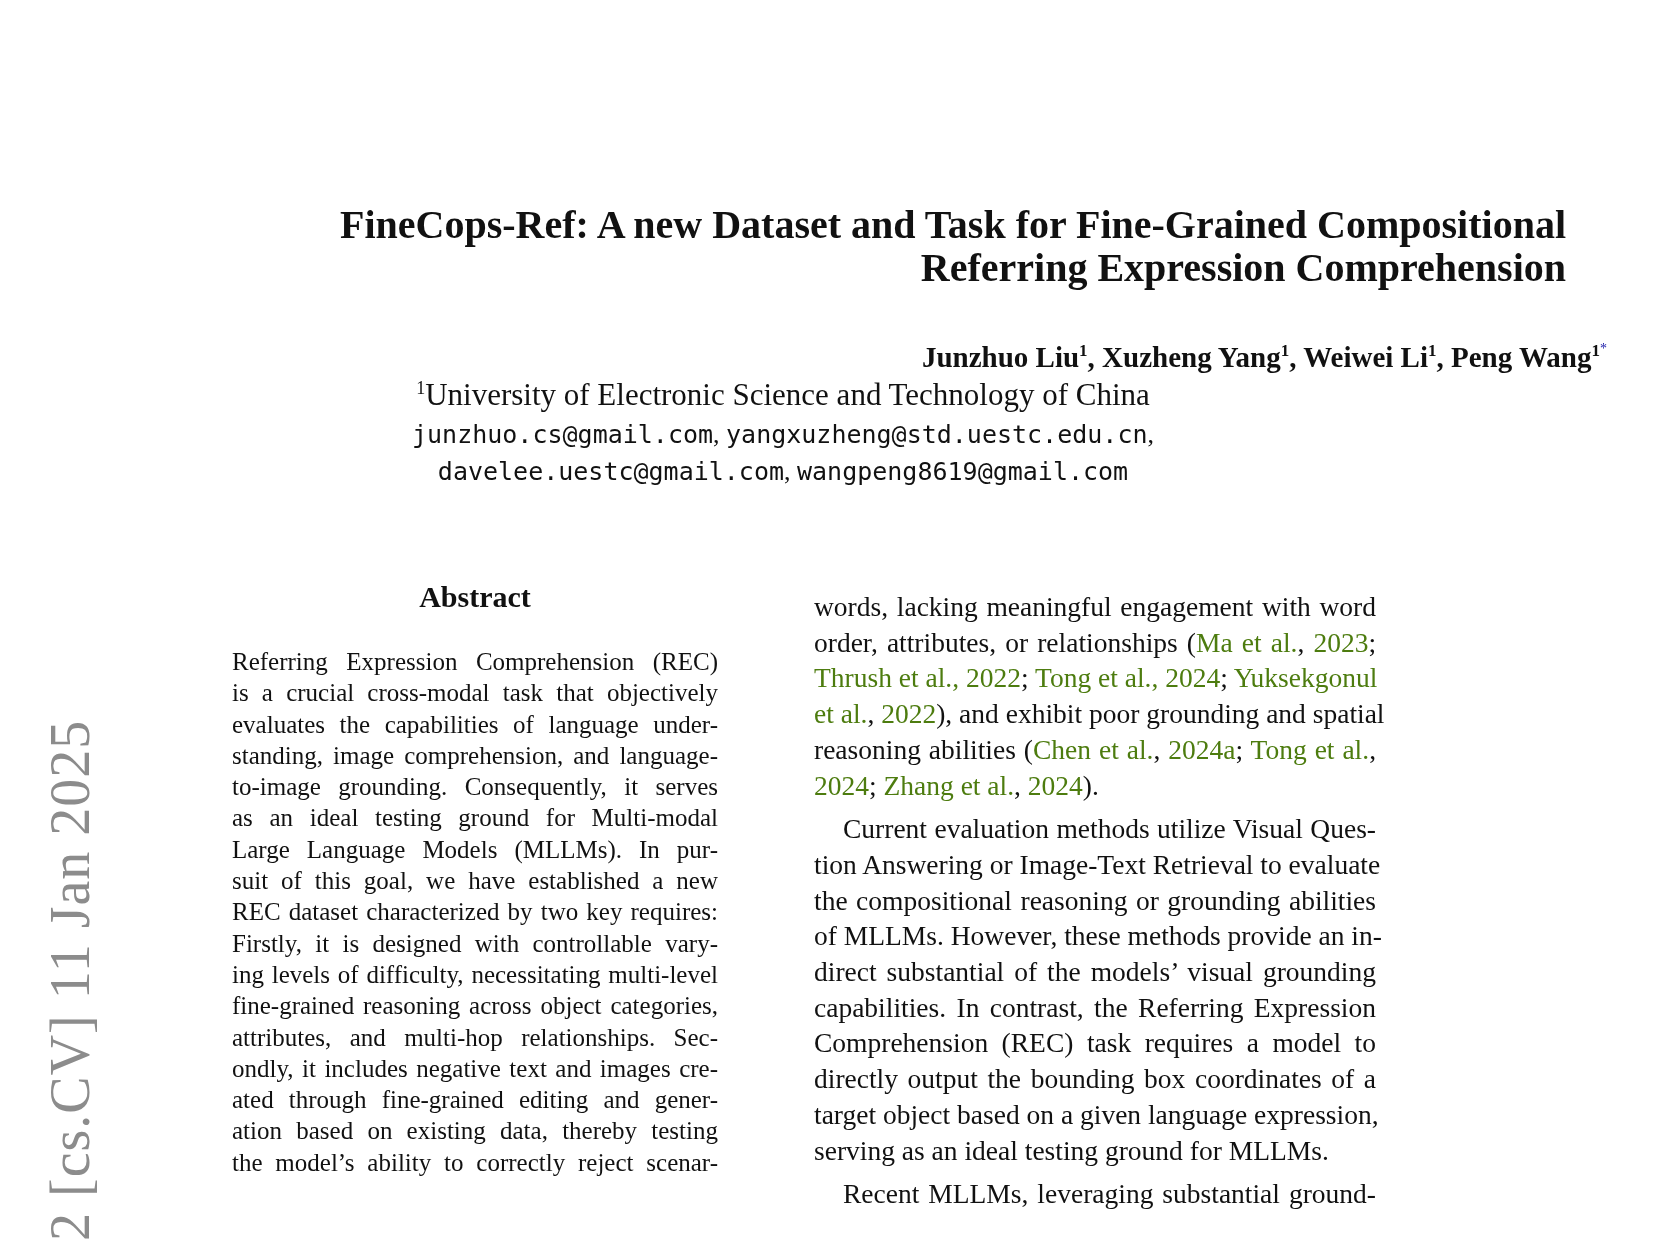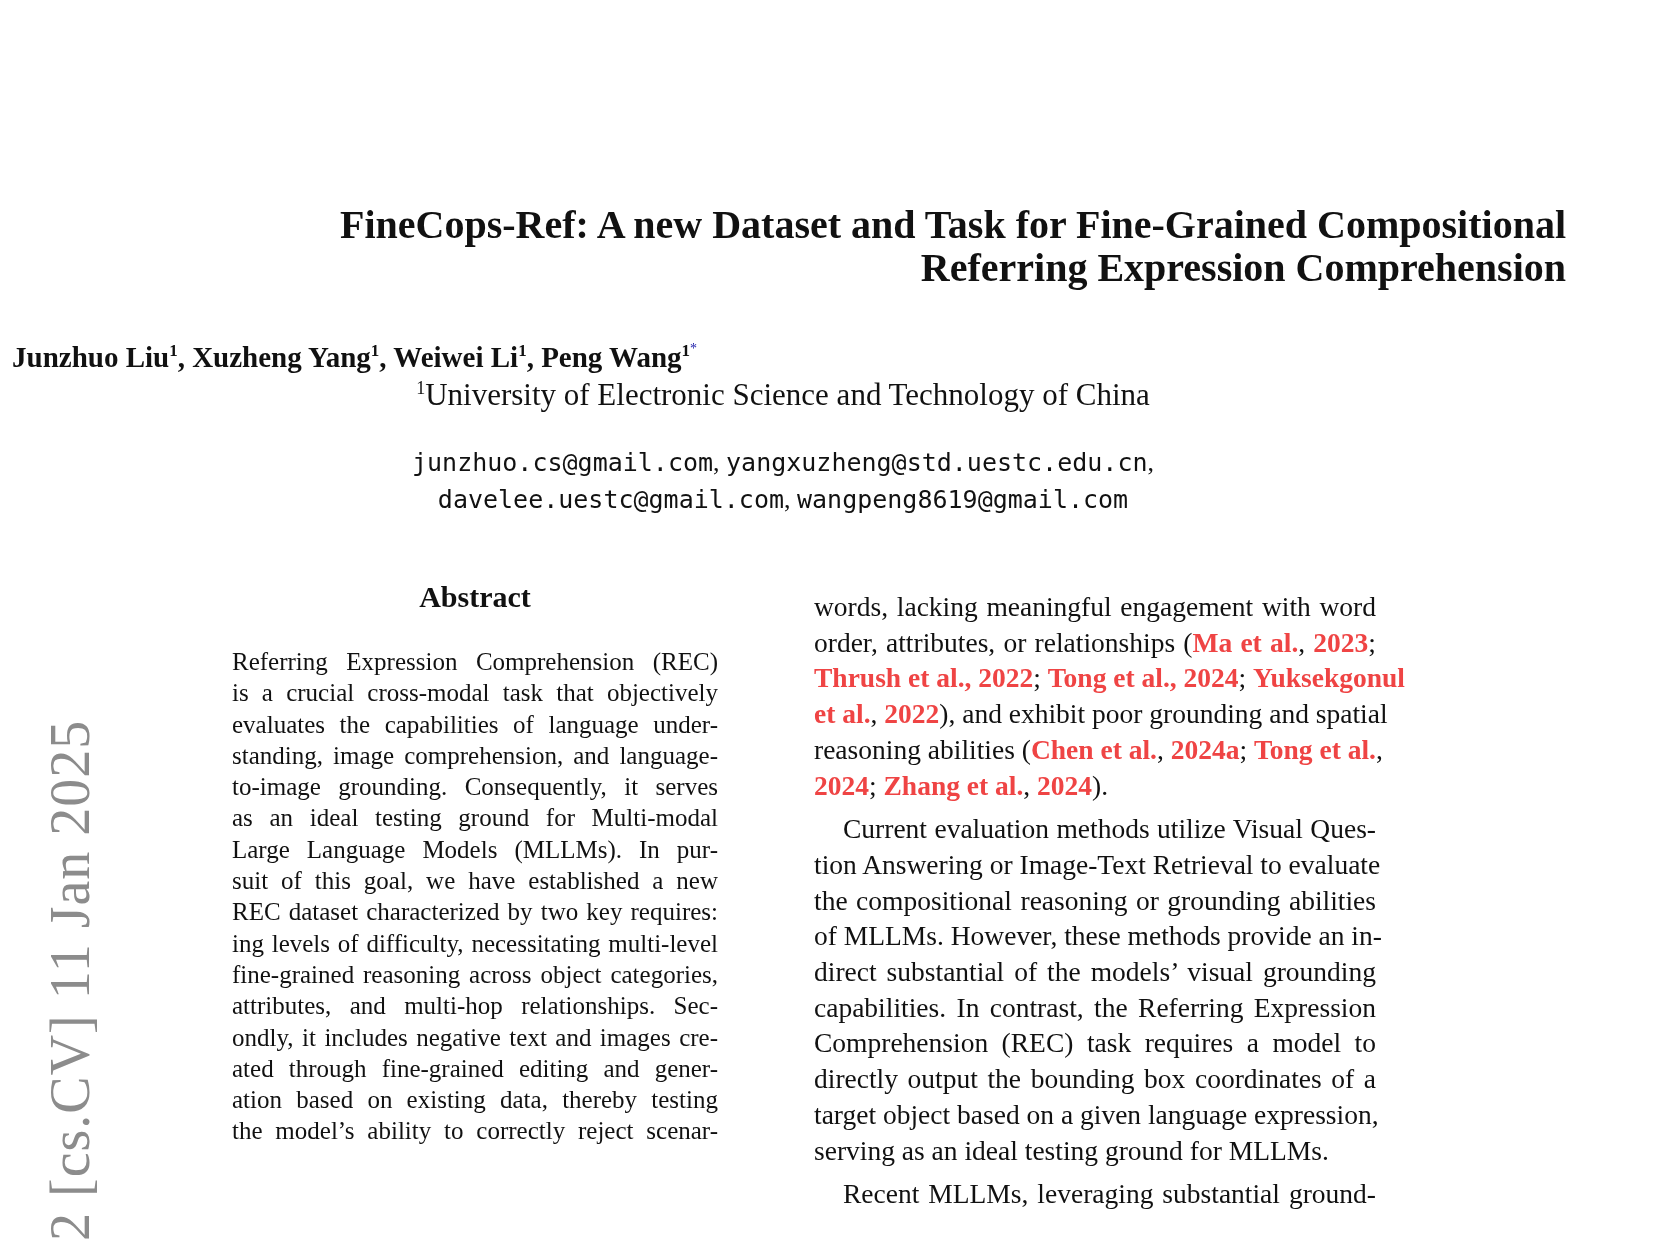--- a/index.html
+++ b/index.html
@@ -1,34 +1,34 @@
 <!DOCTYPE html>
 <html><head>
 <meta charset="utf-8">
 <style>
   html, body { margin: 0; padding: 0; background: #ffffff; }
   body { width: 1654px; height: 1241px; position: relative; overflow: hidden; color: #111; font-family: "Liberation Serif", "DejaVu Serif", serif; }
 
   .title { position: absolute; left: 0; top: 203px; width: 1566px; text-align: right; font-weight: bold; font-size: 40px; line-height: 43px; }
-  .authors { position: absolute; left: 12px; top: 337px; width: 1566px; text-align: left; font-weight: bold; font-size: 29px; line-height: 40px; }
+  .authors { position: absolute; left: 0; top: 337px; width: 1566px; text-align: right; font-weight: bold; font-size: 29px; line-height: 40px; padding-left: 41px; }
   .authors sup { font-size: 17px; vertical-align: 11px; line-height: 0; }
   .authors .star { color: #1a1aa8; font-weight: normal; font-size: 14px; vertical-align: 14px; }
   .affil { position: absolute; left: 0; top: 376px; width: 1566px; text-align: center; font-size: 31px; line-height: 38px; }
   .affil sup { font-size: 18px; vertical-align: 11px; line-height: 0; }
-  .emails { position: absolute; left: 0; top: 416px; width: 1566px; text-align: center; font-size: 26px; line-height: 37px; margin-top: 28px; }
+  .emails { position: absolute; left: 0; top: 416px; width: 1566px; text-align: center; font-size: 26px; line-height: 37px; }
   .emails .mono { font-family: "DejaVu Sans Mono", "Liberation Mono", monospace; font-size: 25px; }
 
   .arxiv-stamp { position: absolute; left: 42px; top: 1241px; transform-origin: 0 0; transform: rotate(-90deg); white-space: nowrap; font-size: 56px; line-height: 56px; color: #8c8c8c; letter-spacing: 1px; }
 
   .abstract-heading { position: absolute; left: 232px; top: 578px; width: 486px; text-align: center; font-weight: bold; font-size: 30px; line-height: 38px; }
   .abstract-body { position: absolute; left: 232px; top: 646px; width: 486px; font-size: 25px; line-height: 31.3px; text-align: justify; hyphens: manual; }
 
   .col-right { position: absolute; left: 806px; top: 581px; width: 578px; font-size: 27.5px; line-height: 35.7px; text-align: justify; }
   .col-right p { margin: 8px; }
-  .cite { color: #ef4444; font-weight: bold; }
+  .cite { color: #4d7c0f; }
   .line { display: block; text-align-last: justify; white-space: nowrap; }
   .line.last { text-align-last: left; }
 </style>
 </head>
 <body>
 
 <div class="title">
   <div>FineCops-Ref: A new Dataset and Task for Fine-Grained Compositional</div>
   <div>Referring Expression Comprehension</div>
 </div>
@@ -56,20 +56,21 @@
 <div class="abstract-body">
   <span class="line">Referring Expression Comprehension (REC)</span>
   <span class="line">is a crucial cross-modal task that objectively</span>
   <span class="line">evaluates the capabilities of language under-</span>
   <span class="line">standing, image comprehension, and language-</span>
   <span class="line">to-image grounding. Consequently, it serves</span>
   <span class="line">as an ideal testing ground for Multi-modal</span>
   <span class="line">Large Language Models (MLLMs). In pur-</span>
   <span class="line">suit of this goal, we have established a new</span>
   <span class="line">REC dataset characterized by two key requires:</span>
+  <span class="line">Firstly, it is designed with controllable vary-</span>
   <span class="line">ing levels of difficulty, necessitating multi-level</span>
   <span class="line">fine-grained reasoning across object categories,</span>
   <span class="line">attributes, and multi-hop relationships. Sec-</span>
   <span class="line">ondly, it includes negative text and images cre-</span>
   <span class="line">ated through fine-grained editing and gener-</span>
   <span class="line">ation based on existing data, thereby testing</span>
   <span class="line">the model’s ability to correctly reject scenar-</span>
 </div>
 
 <div class="col-right">

